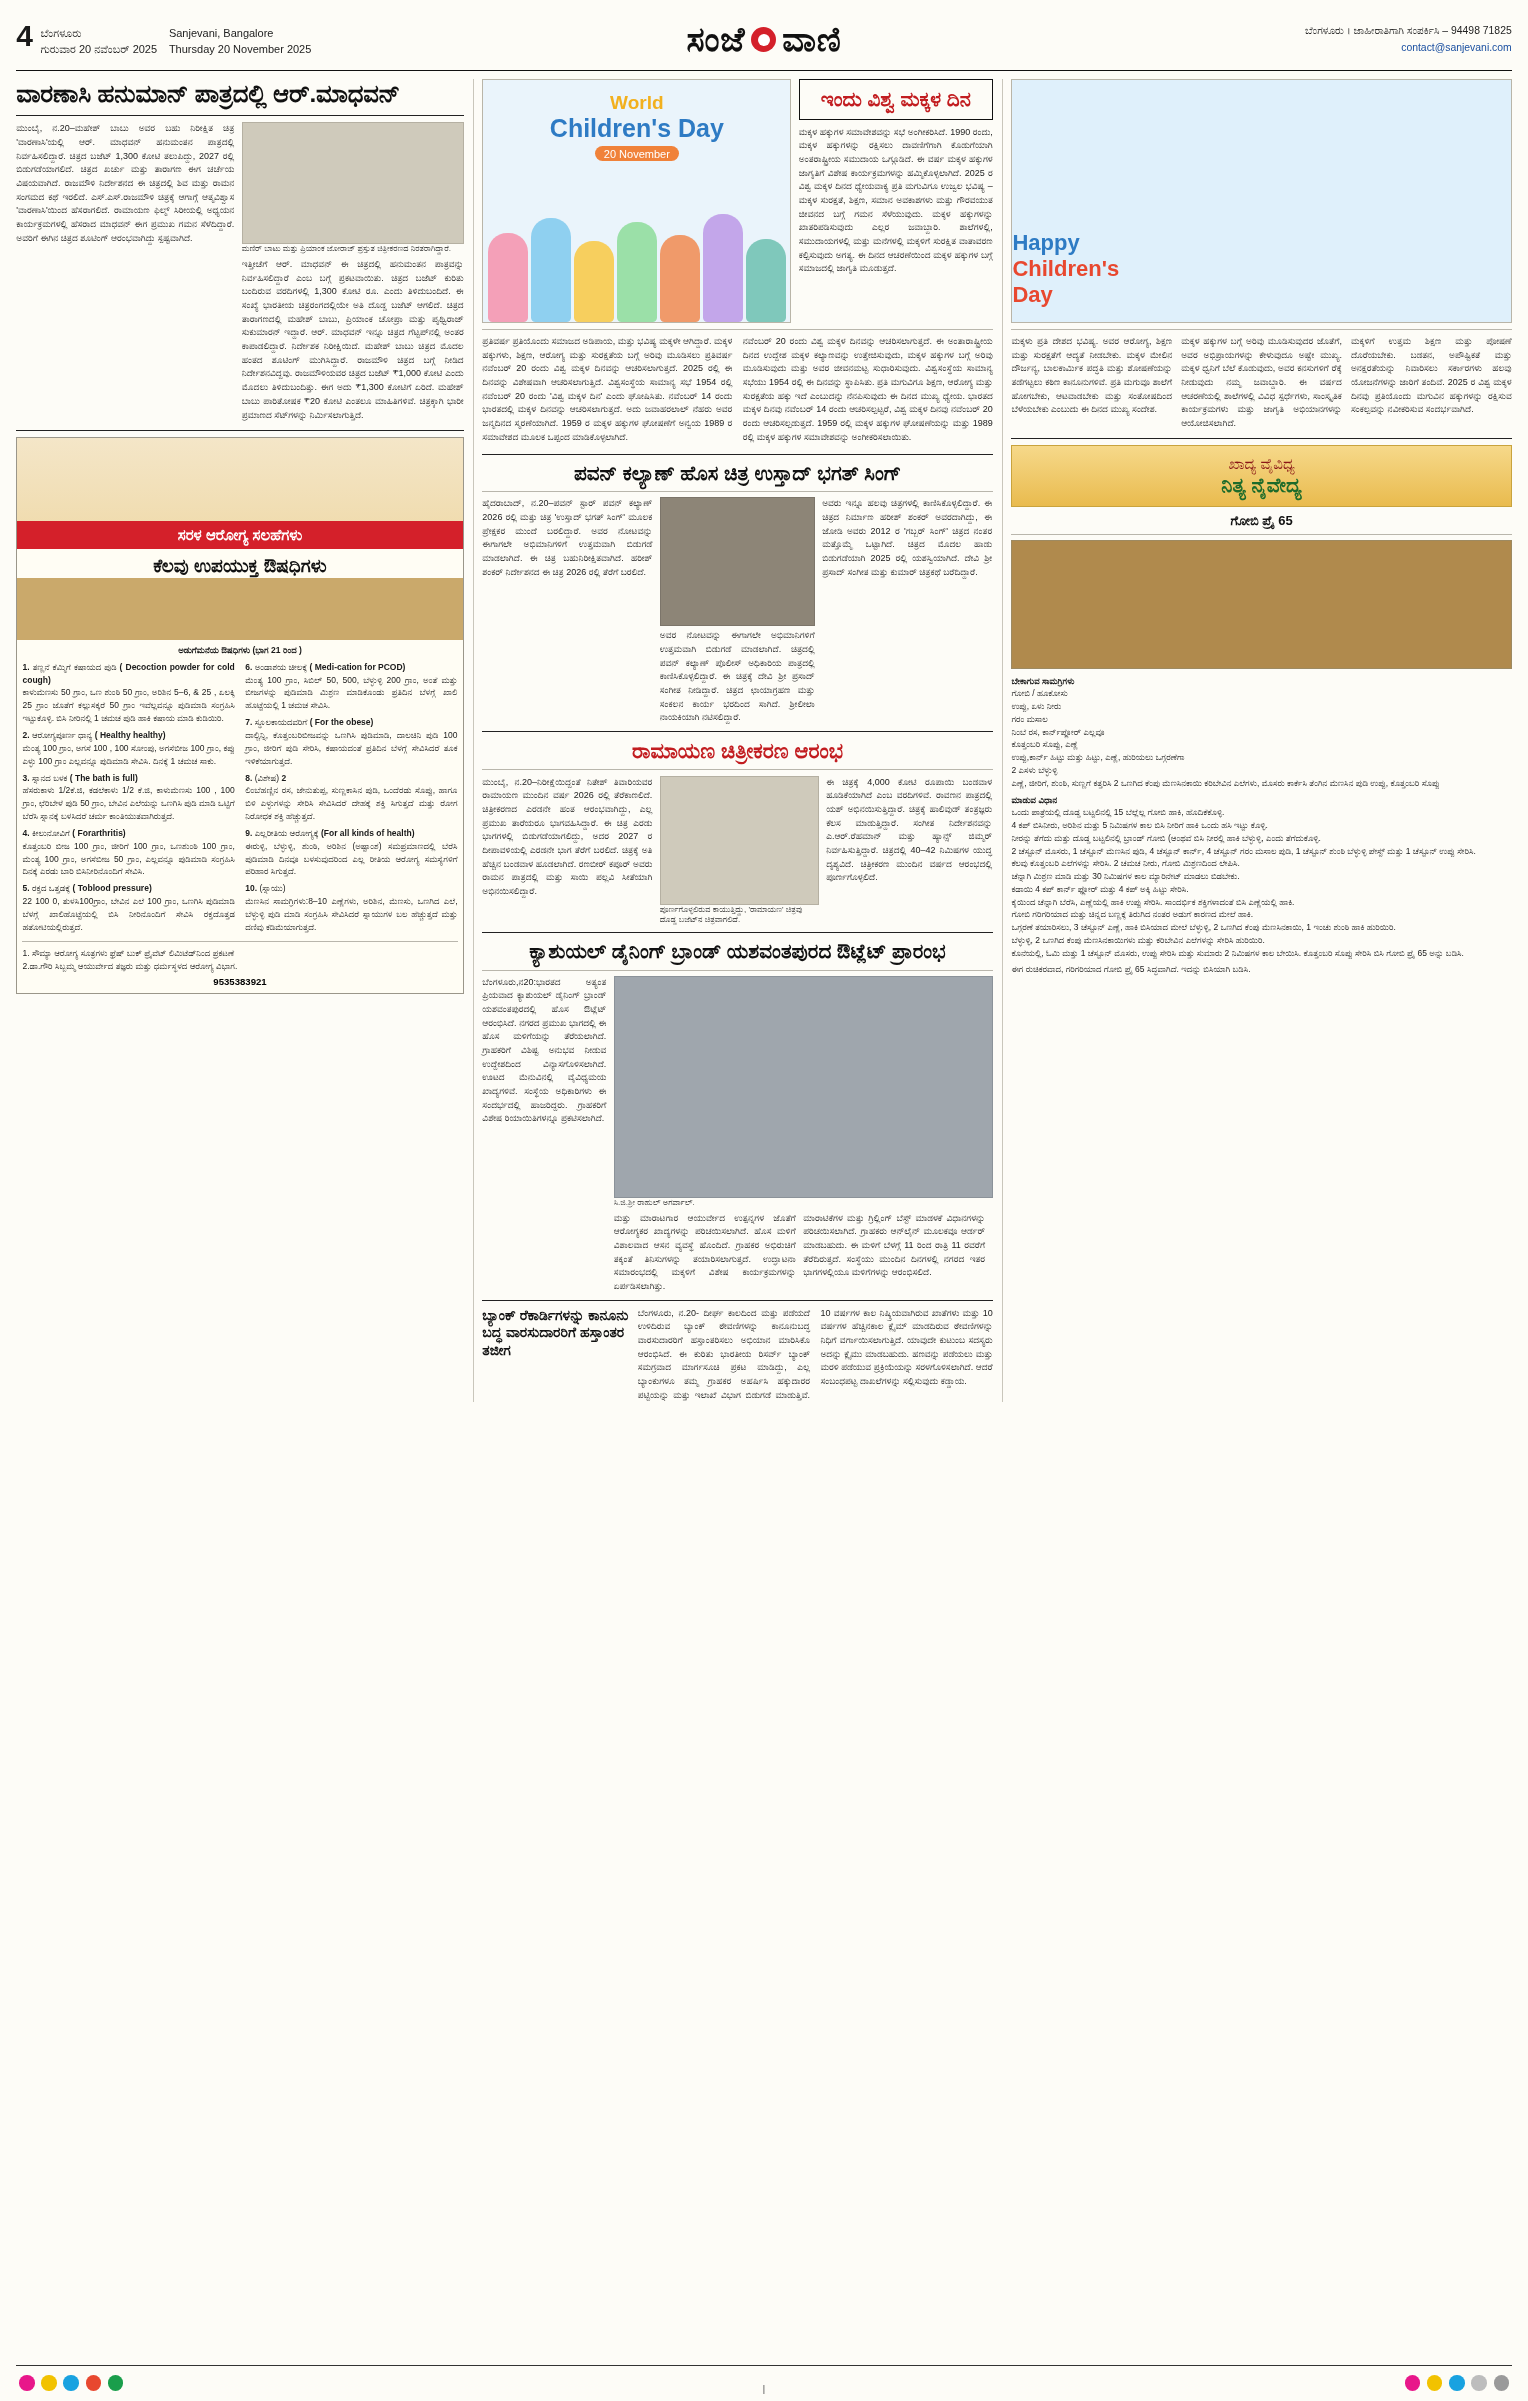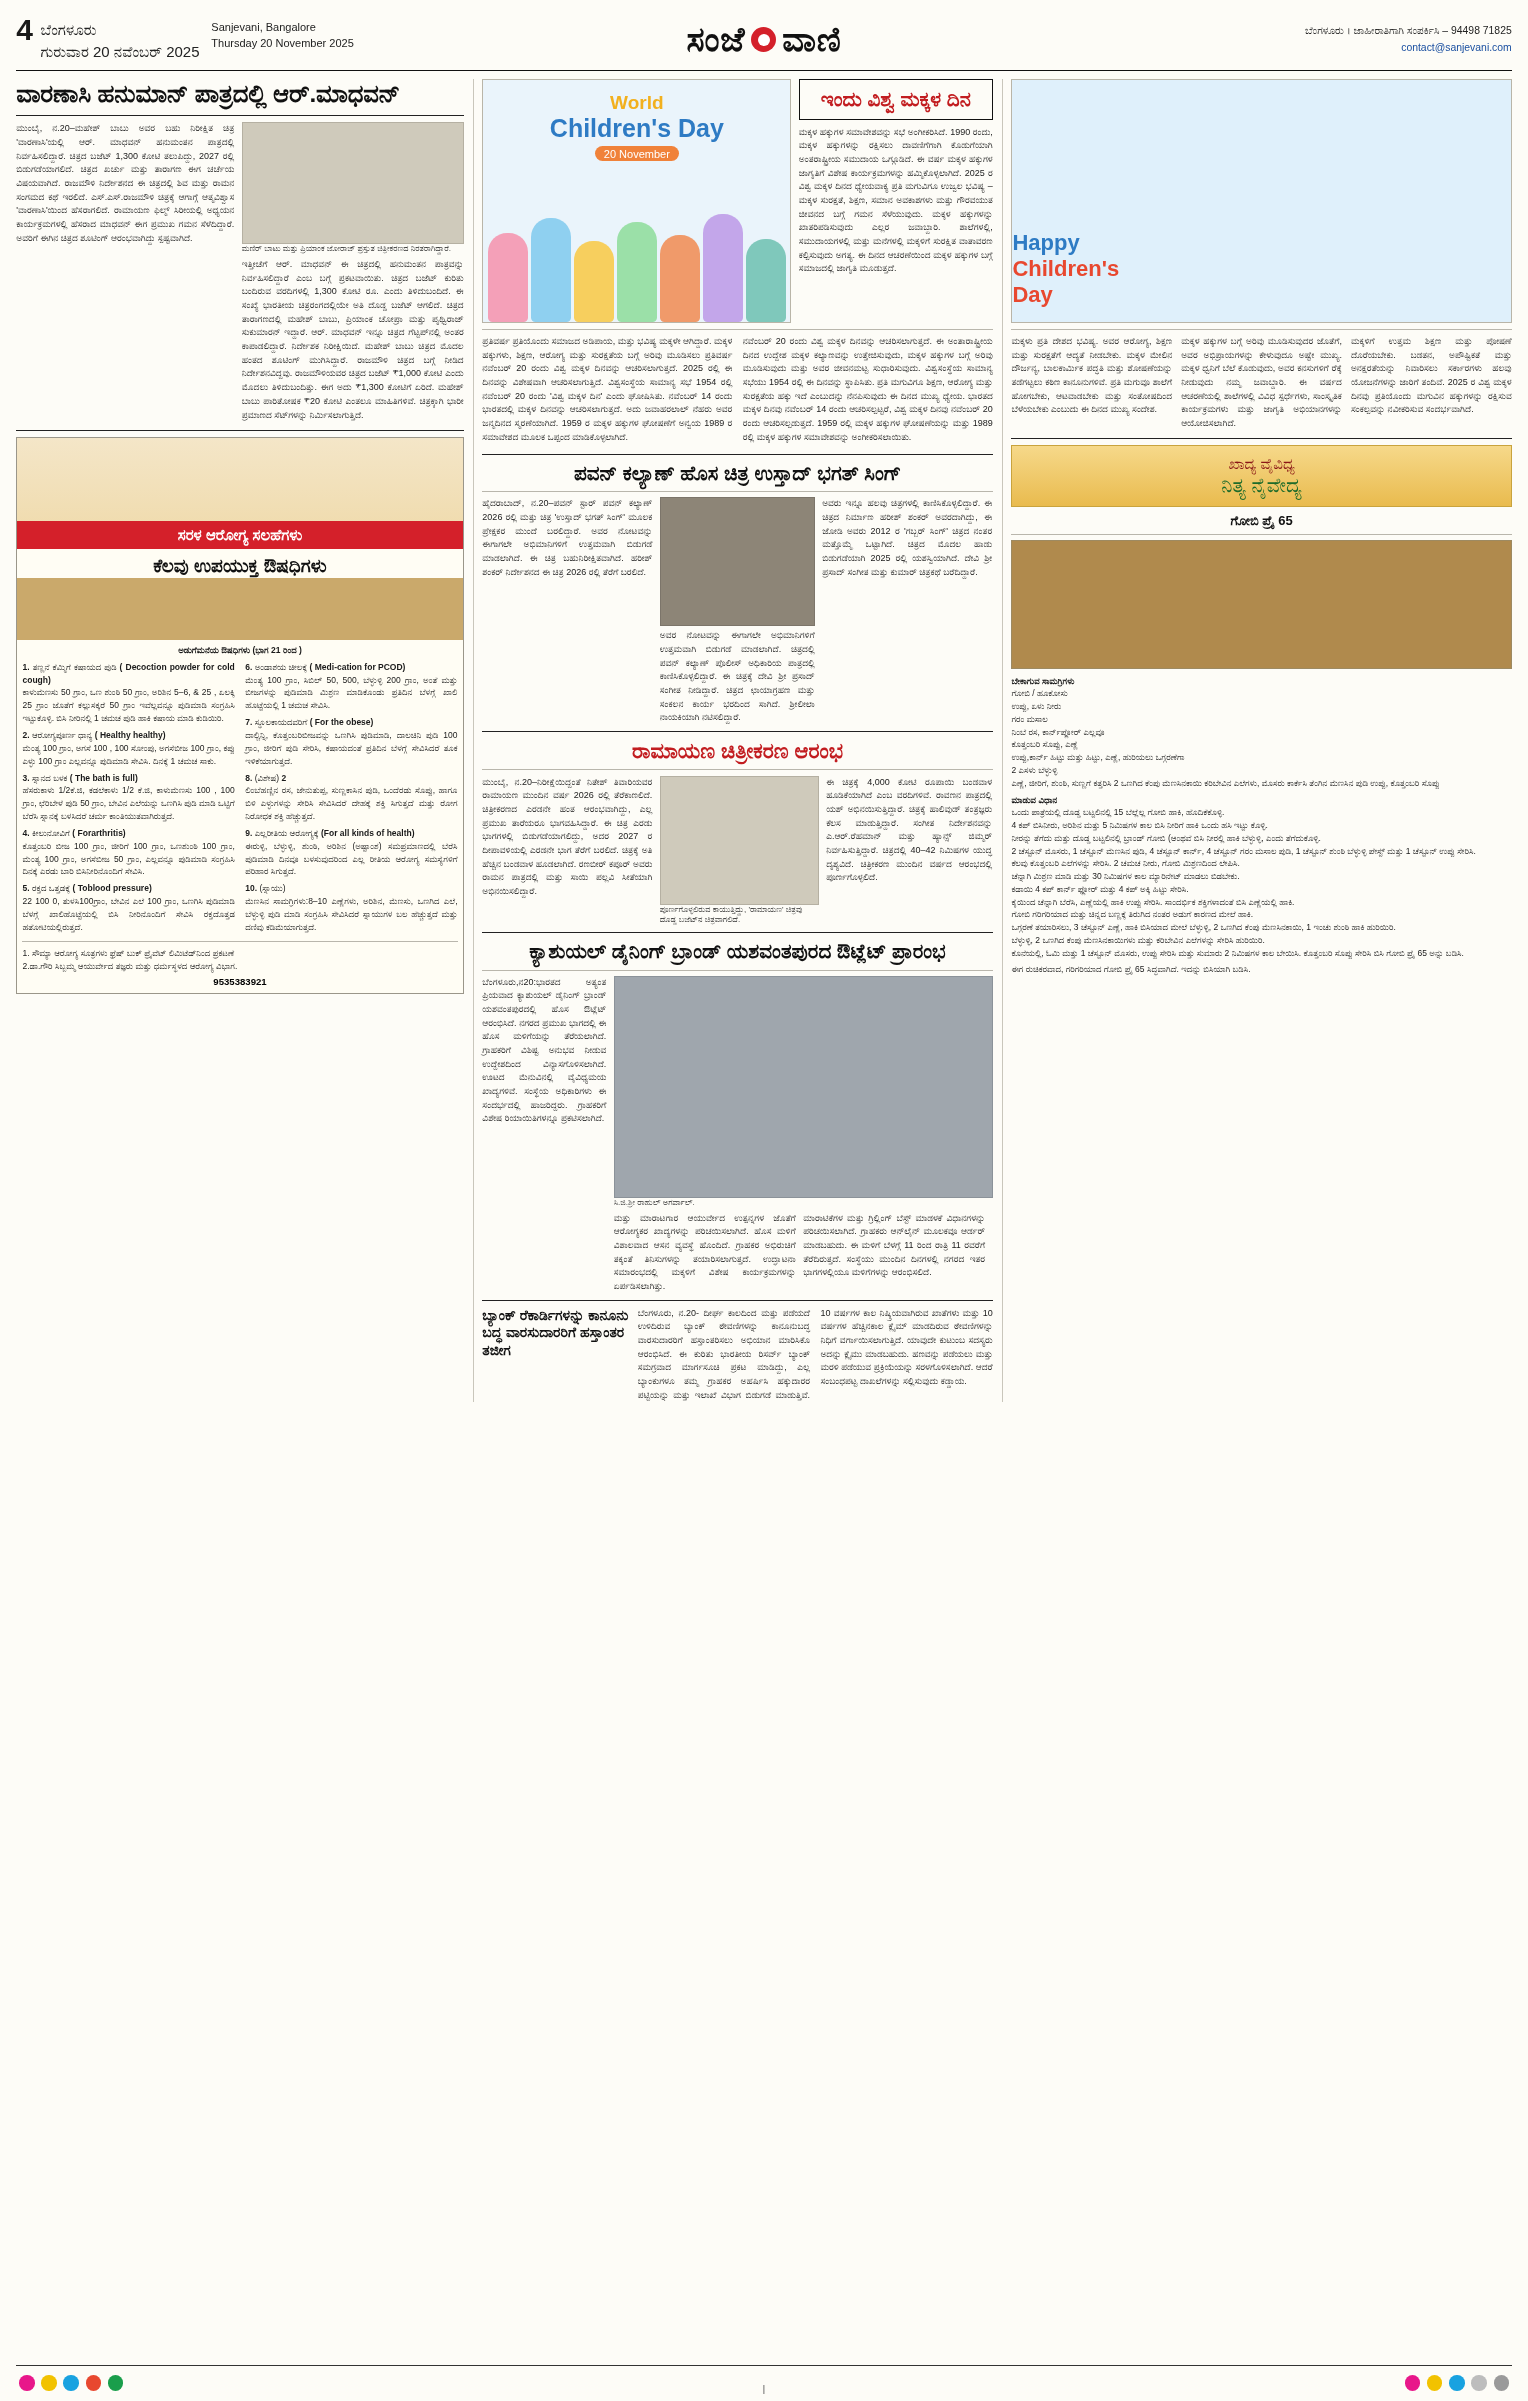--- a/index.html
+++ b/index.html
@@ -7,21 +7,21 @@
   body { font-family:"Liberation Sans", sans-serif; }
   .page {
     width:1528px; height:2401px; background:#fdfcf7; margin:0 auto; position:relative;
     padding:13.3px 16.3px 0 16.3px;
   }
   
   .masthead { display:flex; align-items:center; height:58px; border-bottom:1.5px solid #111; padding-bottom:4.4px; }
   .mh-left { width:347px; display:flex; align-items:flex-start; gap:7.4px; }
   .mh-pageno { font-size:30px; font-weight:bold; color:#1a1a1a; line-height:0.9; }
   .mh-left-text { font-size:11px; color:#222; line-height:1.5; padding-top:3px; }
-  .mh-left-text .k { font-size:15px; }
+  .mh-left-text .k { font-size:11px; }
   .mh-center { flex:1; text-align:center; }
   .logo { display:inline-flex; align-items:center; gap:6px; }
   .logo-word { font-size:34px; font-weight:bold; color:#111; letter-spacing:0.7px; }
   .logo-dot { width:25px; height:25px; border-radius:50%; background:#d4202a; display:inline-block; position:relative; }
   .logo-dot:after{ content:""; position:absolute; left:6.7px; top:6.7px; width:12px; height:12px; background:#fff; border-radius:50%;}
   .mh-right { width:347px; text-align:right; font-size:10.4px; color:#222; line-height:1.6; }
   .mh-right .mail { color:#1a4fa0; }
 
   
   .content { display:flex; gap:9px; margin-top:7.4px; }
@@ -72,21 +72,21 @@
   .kidrow { position:absolute; bottom:0; left:0; right:0; height:118px; display:flex; align-items:flex-end; justify-content:center; gap:3px; }
   .kid { width:40px; border-radius:19px 19px 4.4px 4.4px; }
   .happycd { border:0.7px solid #b9b5a8; background:#dff0fb; height:244px; position:relative; overflow:hidden;}
   .hcd-text { position:absolute; bottom:13.3px; left:0; right:0; text-align:left; }
   .hcd-text .h { color:#2e7bc4; font-size:22px; font-weight:bold; display:block; }
   .hcd-text .c { color:#e8482f; font-size:22px; font-weight:bold; display:block; }
 
   .foodphoto { height:129px; background:#b08a4d; border:0.7px solid #9d8a62; }
   .goldbar { background:linear-gradient(180deg,#f6d98a,#e9bb4e); border:0.7px solid #c9a33d; text-align:center; padding:9px 4.4px; }
   .goldbar .t1 { font-size:15px; font-weight:normal; color:#8a1717; line-height:1.2;}
-  .goldbar .t2 { font-size:20px; font-weight:normal; color:#1d6b2a; line-height:1.2;}
+  .goldbar .t2 { font-size:20px; font-weight:bold; color:#1d6b2a; line-height:1.2;}
   .recipe-title { font-size:13px; font-weight:bold; text-align:center; color:#111; }
 
   .groupphoto { height:244px; background:#9fa6ad; border:0.7px solid #8b9299; }
   .portrait { height:214px; background:#8d8577; border:0.7px solid #7c756a; }
 
   
   .dots { position:absolute; bottom:10.4px; display:flex; gap:6.7px; }
   .dots.left { left:19px; }
   .dots.right { right:19px; }
   .dot { width:15.5px; height:15.5px; border-radius:50%; }

